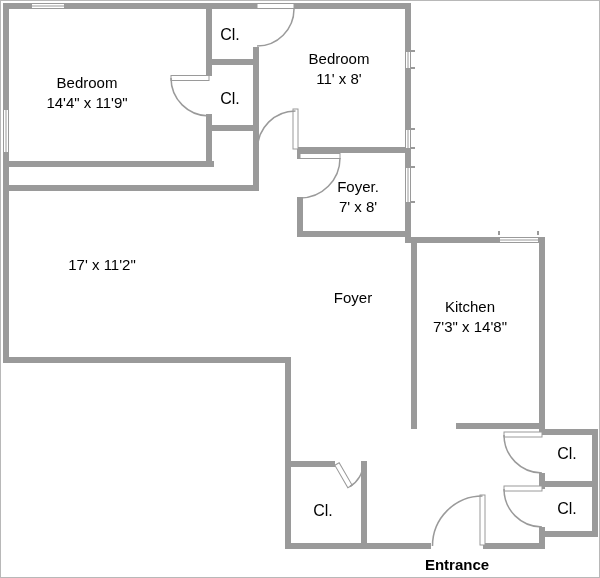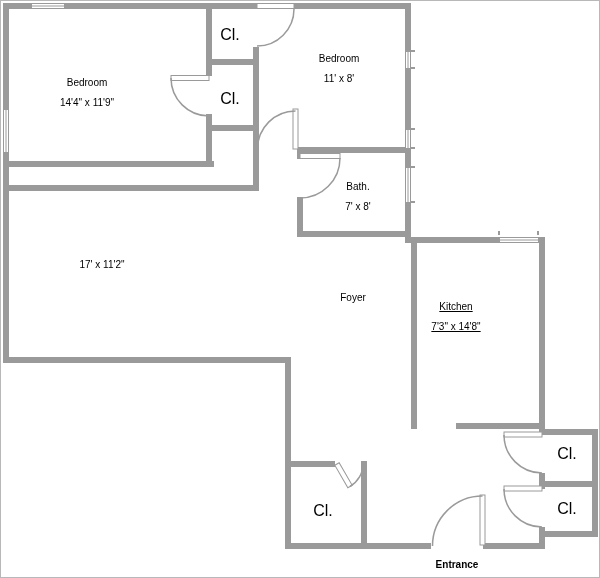--- a/index.html
+++ b/index.html
@@ -19,21 +19,21 @@
   #plan-svg {
     position: absolute;
     left: 0;
     top: 0;
   }
   .room-label {
     position: absolute;
     transform: translateX(-50%);
     text-align: center;
     color: #000;
-    font-size: 10px;
+    font-size: 15px;
     line-height: 20px;
     white-space: nowrap;
   }
   .closet-label {
     font-size: 16px;
   }
 </style>
 </head>
 <body>
 
@@ -174,33 +174,33 @@
 
   <div class="room-label closet-label" style="left:229px; top:24px;">
     <div>Cl.</div>
   </div>
 
   <div class="room-label closet-label" style="left:229px; top:88px;">
     <div>Cl.</div>
   </div>
 
   <div class="room-label" style="left:357px; top:176px;">
-    <div>Bath.</div>
+    <div>Foyer.</div>
     <div>7' x 8'</div>
   </div>
 
   <div class="room-label" style="left:101px; top:254px;">
     <div>17' x 11'2"</div>
   </div>
 
   <div class="room-label" style="left:352px; top:287px;">
     <div>Foyer</div>
   </div>
 
-  <div class="room-label" style="left:455px; top:296px;text-decoration:underline;">
+  <div class="room-label" style="left:469px; top:296px;">
     <div>Kitchen</div>
     <div>7'3" x 14'8"</div>
   </div>
 
   <div class="room-label closet-label" style="left:566px; top:443px;">
     <div>Cl.</div>
   </div>
 
   <div class="room-label closet-label" style="left:566px; top:498px;">
     <div>Cl.</div>

